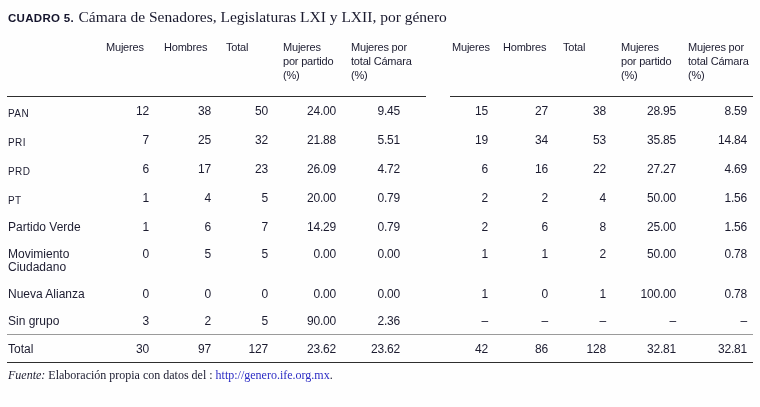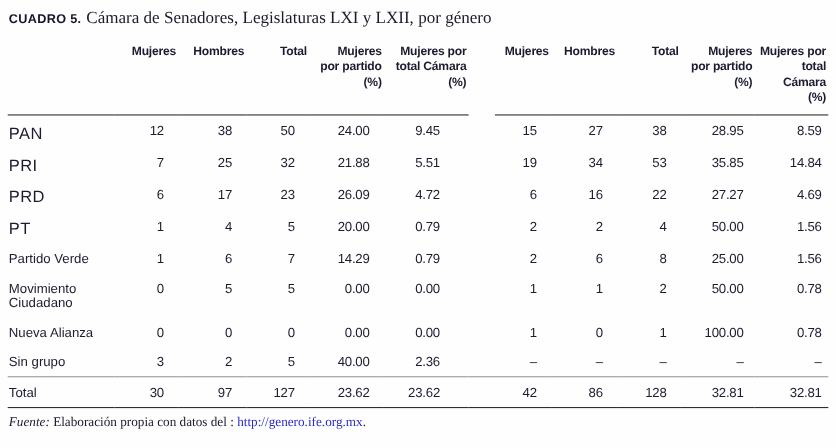--- a/index.html
+++ b/index.html
@@ -21,29 +21,29 @@
   
   .r1 th {
     border-top:1.5px solid #2e2e2e; font-size:11.5px; font-weight:bold;
     padding:8px 0 8px 0; letter-spacing:.1px;
   }
   .corner { text-align:left; padding-left:1px !important; vertical-align:middle; }
   .group { text-align:center; border-bottom:1.1px solid #2e2e2e; }
 
   
   .r2 th {
-    font-size:11px; font-weight:bold; text-align:right; vertical-align:top;
+    font-size:11px; font-weight:normal; text-align:left; vertical-align:top;
     white-space:pre-line; line-height:14px; padding:6px 2px 8px 2px;
     border-bottom:1.1px solid #2e2e2e; height:48px; letter-spacing:-.2px;
   }
   .r2 th.gapcell { border-bottom:none; }
 
   td { font-size:12px; line-height:13px; vertical-align:top; padding:8px 0 6px 0; }
   td.party { text-align:left; padding-left:1px; padding-right:4px; }
-  td.party.acronym { font-size:15px; letter-spacing:.4px; padding-top:10px; }
+  td.party.acronym { font-size:10px; letter-spacing:.4px; padding-top:10px; }
   td.num { text-align:right; padding-right:13px; letter-spacing:-.2px; }
   td.num.c5  { padding-right:26px; }
   td.num.c9  { padding-right:10px; }
   td.num.c10 { padding-right:6px; }
 
   tr.total-row td { border-top:1px solid #9a9a9a; border-bottom:1.6px solid #2e2e2e; }
 
   .fuente {
     margin:5px 0 0 1px; font-family:"Liberation Serif", serif;
     font-size:12px; color:#1a1a2e;
@@ -197,21 +197,21 @@
           <td class="num c7">0</td>
           <td class="num c8">1</td>
           <td class="num c9">100.00</td>
           <td class="num c10">0.78</td>
         </tr>
         <tr>
       <td class="party">Sin grupo</td>
     <td class="num c1">3</td>
           <td class="num c2">2</td>
           <td class="num c3">5</td>
-          <td class="num c4">40.00</td>
+          <td class="num c4">90.00</td>
           <td class="num c5">2.36</td>
           <td class="gapcell"></td>
           <td class="num c6">–</td>
           <td class="num c7">–</td>
           <td class="num c8">–</td>
           <td class="num c9">–</td>
           <td class="num c10">–</td>
         </tr>
         <tr class="total-row">
       <td class="party">Total</td>

